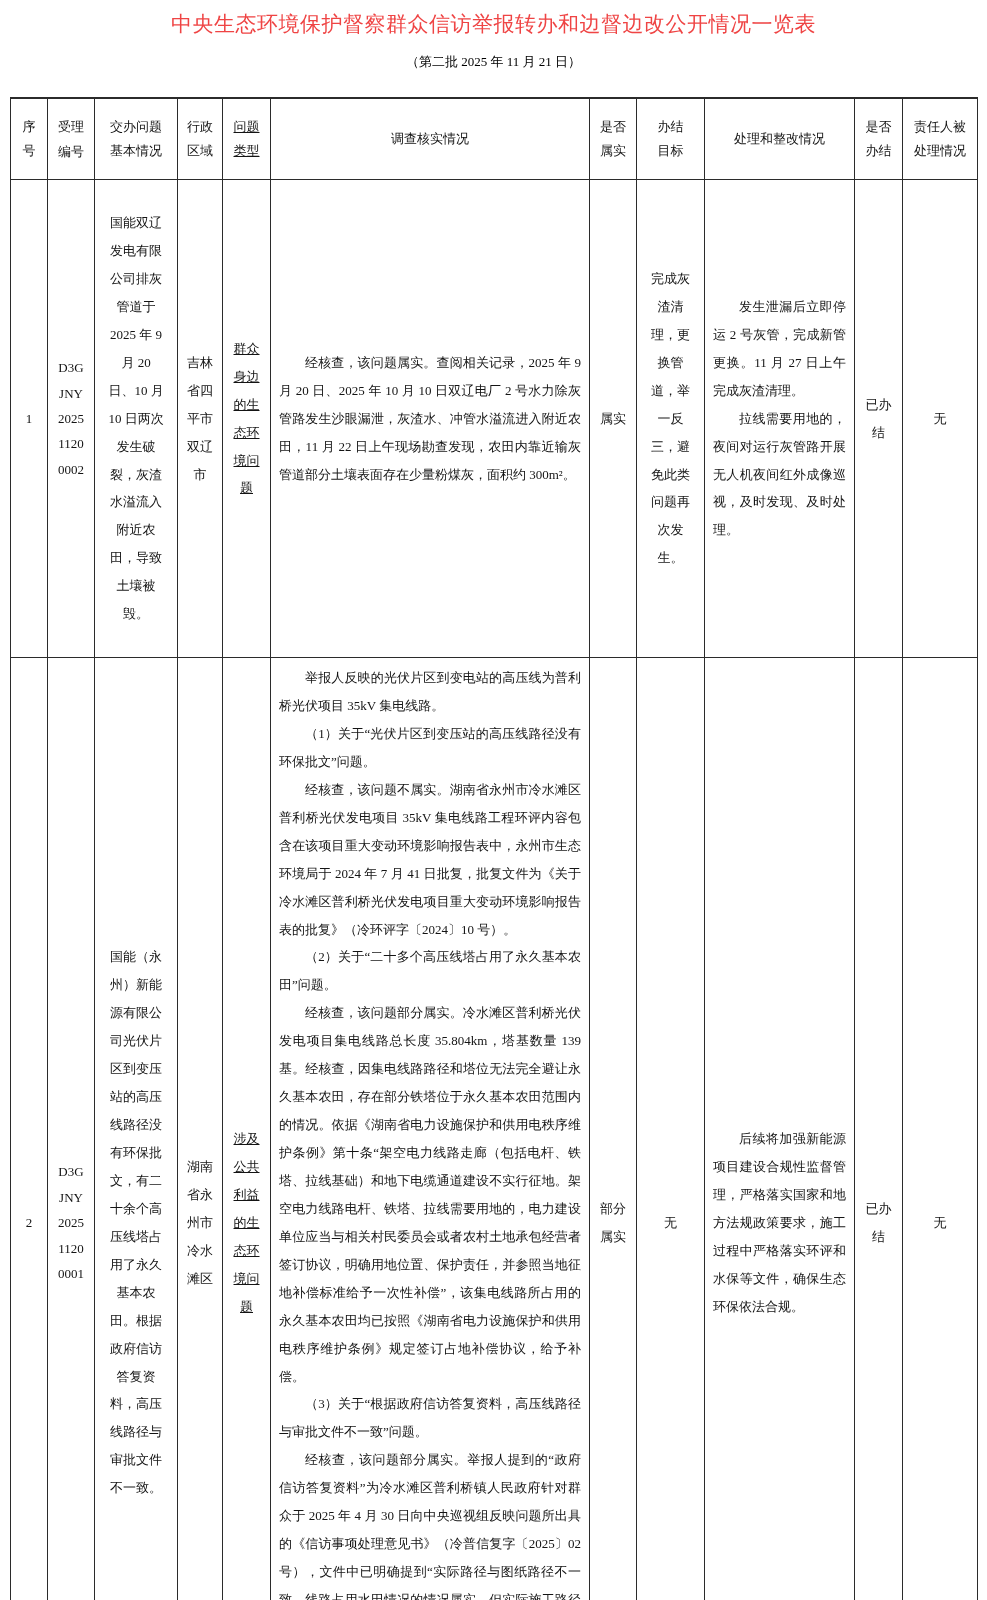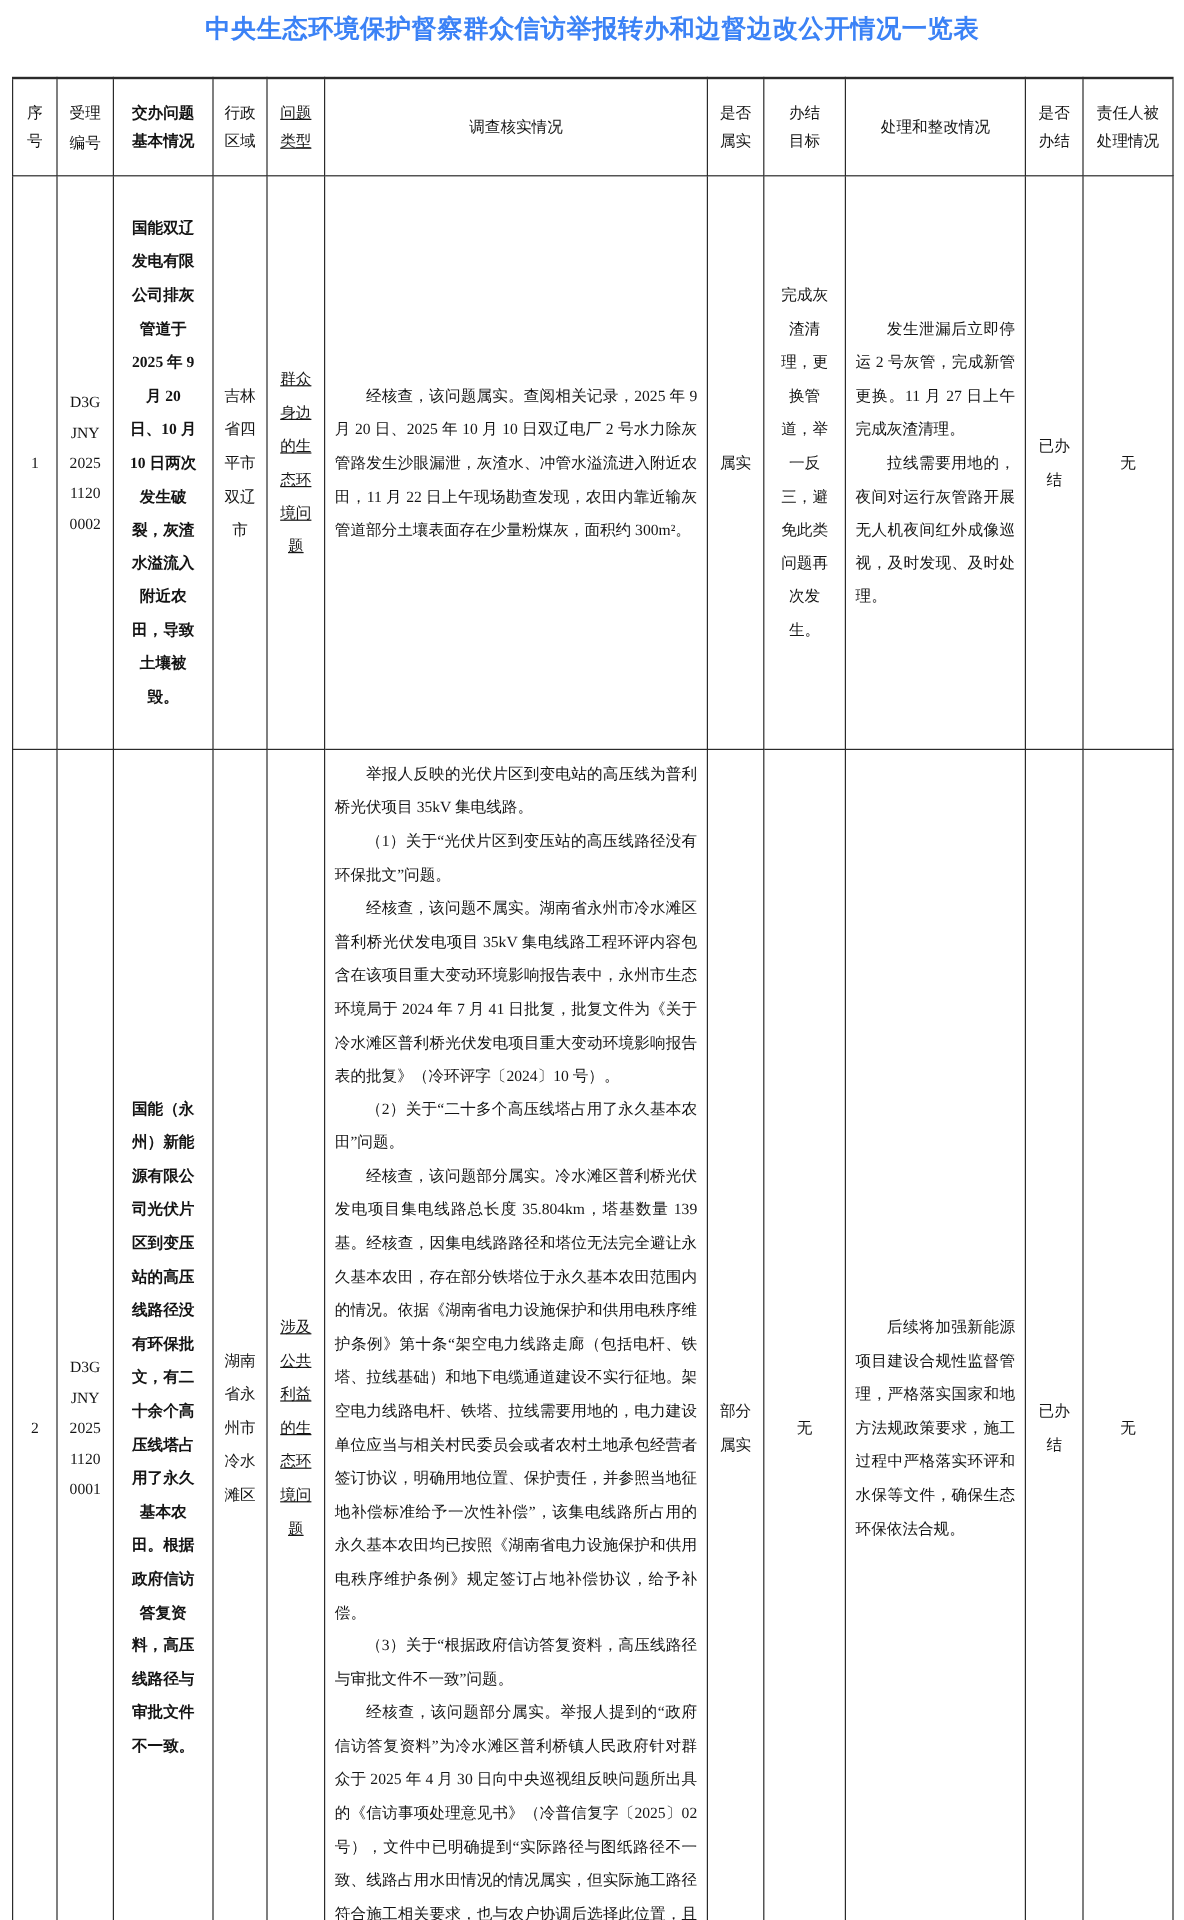--- a/index.html
+++ b/index.html
@@ -7,23 +7,23 @@
   body {
     width: 987px; height: 1600px;
     font-family: "Liberation Serif", serif;
     color: #111111;
     overflow: hidden;
   }
   .page { padding-top: 10px; }
   .doc-title {
     text-align: center;
     font-size: 21px;
-    font-weight: 700;
+    font-weight: 400;
     letter-spacing: 0.5px;
-    color: #3b82f6;
+    color: #ef4444;
   }
   .doc-subtitle {
     text-align: center;
     font-size: 13px;
     margin-top: 15px;
     color: #000000;
   }
   table.report {
     border-collapse: collapse;
     table-layout: fixed;
@@ -46,21 +46,21 @@
     white-space: pre-line;
     line-height: 1.85;
     padding: 2px 2px;
   }
   tbody td { line-height: 2.15; }
   .t-center { text-align: center; }
   .t-pre { white-space: pre-line; }
   
   .c1 { padding: 2px 2px; }
   .c2 { padding: 2px 2px; line-height: 1.95; }
-  .c3 { padding: 2px 13px; font-weight: bold; }
+  .c3 { padding: 2px 13px; }
   .c4 { padding: 16px 6px; }
   .c5 { padding: 2px 6px; text-decoration: underline; }
   .c6 { padding: 6px 8px; }
   .c7 { padding: 2px 4px; }
   .c8 { padding: 2px 10px; }
   .c9 { padding: 6px 8px; font-family: Liberation Serif, serif; }
   .c10 { padding: 2px 7px; }
   .c11 { padding: 14px 4px; margin-top: 47px; }
   td.para p {
     text-align: justify;
@@ -68,20 +68,21 @@
     text-justify: inter-ideograph;
   }
   tr.row-1 { height: 478px; }
   tr.row-2 { height: 955px; }
 </style>
 </head>
 <body>
 
 <div class="page">
   <h1 class="doc-title">中央生态环境保护督察群众信访举报转办和边督边改公开情况一览表</h1>
+  <div class="doc-subtitle">（第二批 2025 年 11 月 21 日）</div>
 
   <table class="report">
     <colgroup>
       <col style="width:37px">
         <col style="width:47px">
         <col style="width:83px">
       <col style="width:45px">
         <col style="width:48px">
         <col style="width:319px">
       <col style="width:47px">

